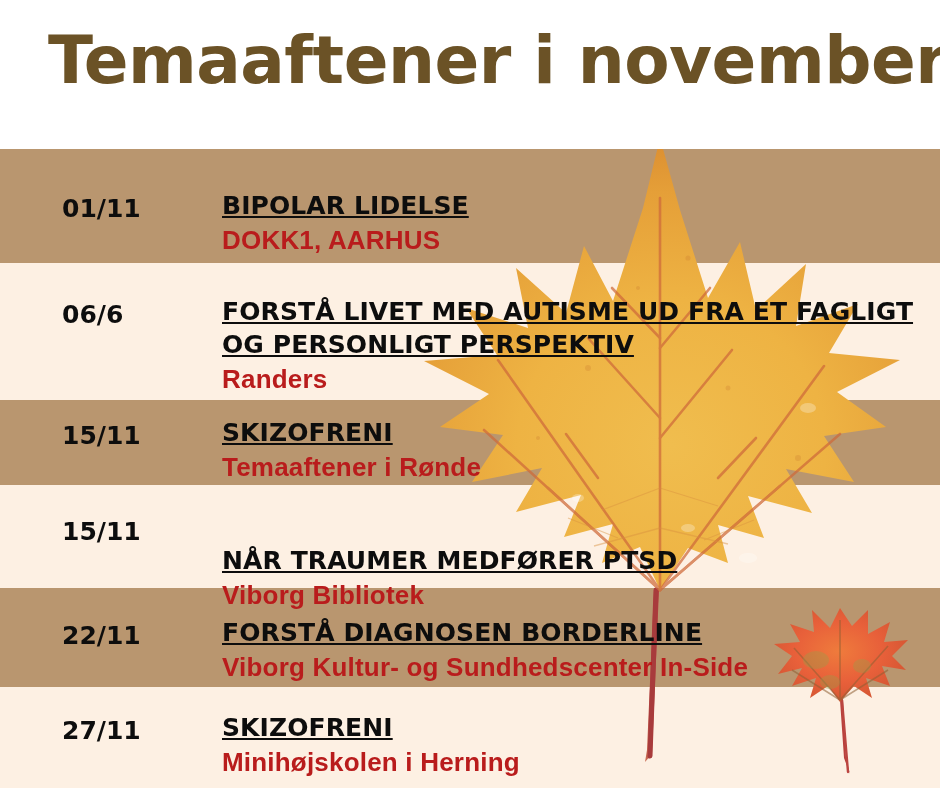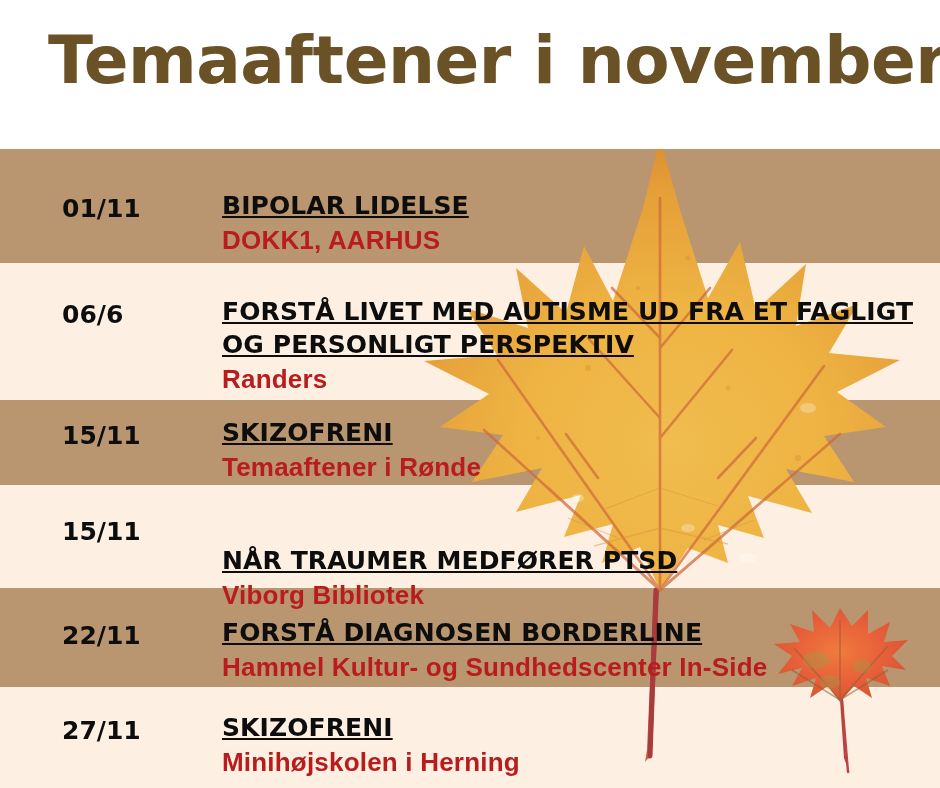--- a/index.html
+++ b/index.html
@@ -270,21 +270,21 @@
         <div class="row-date" style="top: 20px;">15/11</div>
         <div class="row-body" style="top: 15px; margin-top: 32px;">
           <div class="row-title">NÅR TRAUMER MEDFØRER PTSD</div>
           <div class="row-venue">Viborg Bibliotek</div>
         </div>
       </div>
       <div class="row" style="top: 588px; height: 99px;">
         <div class="row-date" style="top: 21px;">22/11</div>
         <div class="row-body" style="top: 16px;">
           <div class="row-title">FORSTÅ DIAGNOSEN BORDERLINE</div>
-          <div class="row-venue">Hammel Kultur- og Sundhedscenter In-Side</div>
+          <div class="row-venue">Viborg Kultur- og Sundhedscenter In-Side</div>
         </div>
       </div>
       <div class="row" style="top: 687px; height: 101px;">
         <div class="row-date" style="top: 17px;">27/11</div>
         <div class="row-body" style="top: 12px;">
           <div class="row-title">SKIZOFRENI</div>
           <div class="row-venue">Minihøjskolen i Herning</div>
         </div>
       </div>
     </div>

